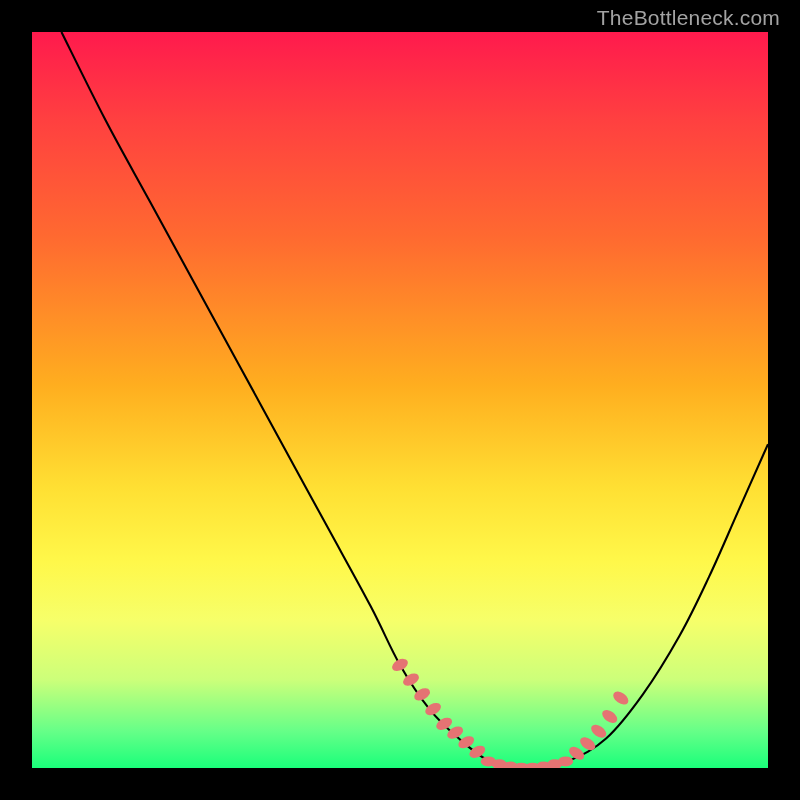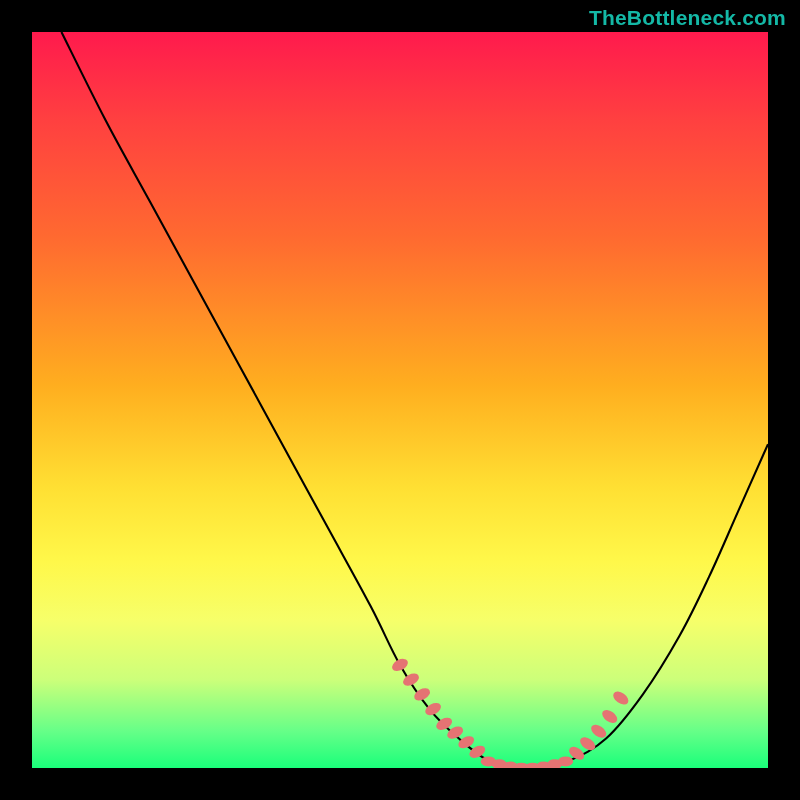--- a/index.html
+++ b/index.html
@@ -31,24 +31,24 @@
       #ffe033 62%,
       #fff84a 72%,
       #f6ff6a 80%,
       #ccff7a 88%,
       #66ff88 95%,
       #1aff7a 100%);
   }
   .watermark {
     position: absolute;
     top: 6px;
-    right: 14px;
-    color: #14b8a6;
+    right: 20px;
+    color: #a3a3a3;
     font-size: 21px;
-    font-weight: 700;
+    font-weight: 400;
     letter-spacing: 0.2px;
     user-select: none;
   }
   svg.curve {
     position: absolute;
     inset: 0;
   }
   .series-line {
     fill: none;
     stroke: #000;

